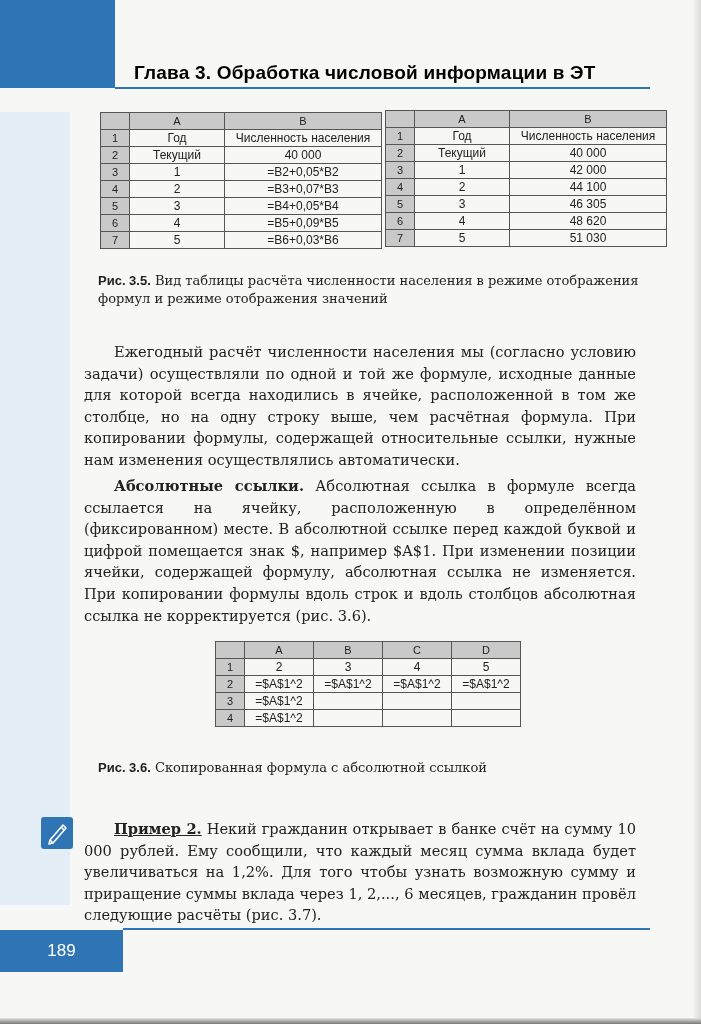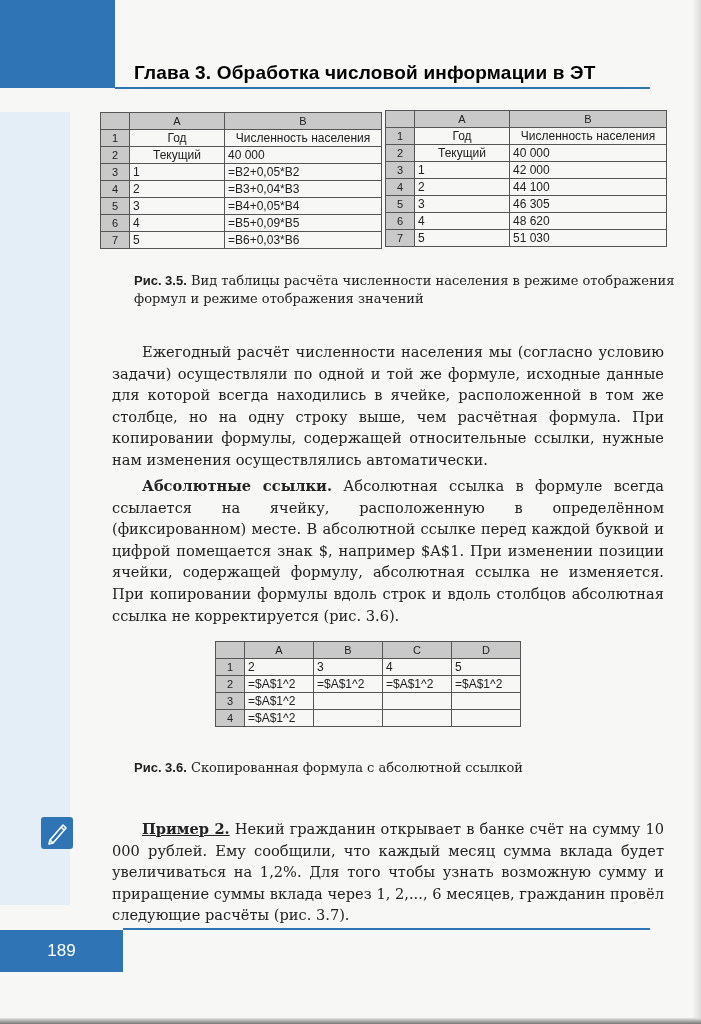--- a/index.html
+++ b/index.html
@@ -36,32 +36,32 @@
     }
     
     .sheet { position: absolute; border-collapse: collapse;
       font-family: "Liberation Sans", sans-serif; font-size: 12px; color: #222; }
     .sheet td, .sheet th {
       border: 1px solid #555; padding: 0 3px; height: 16px; line-height: 16px;
       white-space: nowrap;
     }
     .sheet th { background: #c9c9c9; font-weight: normal; text-align: center; font-size: 11px; }
     .sheet td.rh { background: #c9c9c9; text-align: center; font-size: 11px; width: 22px; }
-    .sheet td.num { text-align: left; border-radius: 6px; }
+    .sheet td.num { text-align: center; border-radius: 6px; }
     .sheet td.txt { text-align: center; }
     .sheet1 { left: 100px; top: 112px; }
     .sheet2 { left: 385px; top: 110px; }
     .sheet3 { left: 215px; top: 641px; }
     .caption {
       position: absolute; left: 98px; font-size: 13px; line-height: 18px;
-      width: 550px; color: #222; margin-left: 36px;
+      width: 550px; color: #222;
     }
     .caption .lbl { font-family: "Liberation Sans", sans-serif; font-weight: bold; }
     .para {
-      position: absolute; left: 112px; width: 552px;
+      position: absolute; left: 84px; width: 552px;
       font-size: 14.6px; line-height: 21.6px; text-align: justify; color: #222;
     }
     .para .indent { display: inline-block; width: 30px; }
     .para b { font-weight: bold; }
     .para u { font-weight: bold; }
     .pencil-icon {
       position: absolute; left: 41px; top: 817px; width: 32px; height: 32px;
       background: #2f74b5; border-radius: 3px;
     }
     .footer-rule {
@@ -106,21 +106,21 @@
     <td class="num">40 000</td>
   </tr>
   <tr>
     <td class="rh">3</td>
     <td class="num">1</td>
     <td class="num">=B2+0,05*B2</td>
   </tr>
   <tr>
     <td class="rh">4</td>
     <td class="num">2</td>
-    <td class="num">=B3+0,04*B3</td>
+    <td class="num">=B3+0,07*B3</td>
   </tr>
   <tr>
     <td class="rh">5</td>
     <td class="num">3</td>
     <td class="num">=B4+0,05*B4</td>
   </tr>
   <tr>
     <td class="rh">6</td>
     <td class="num">4</td>
     <td class="num">=B5+0,09*B5</td>

